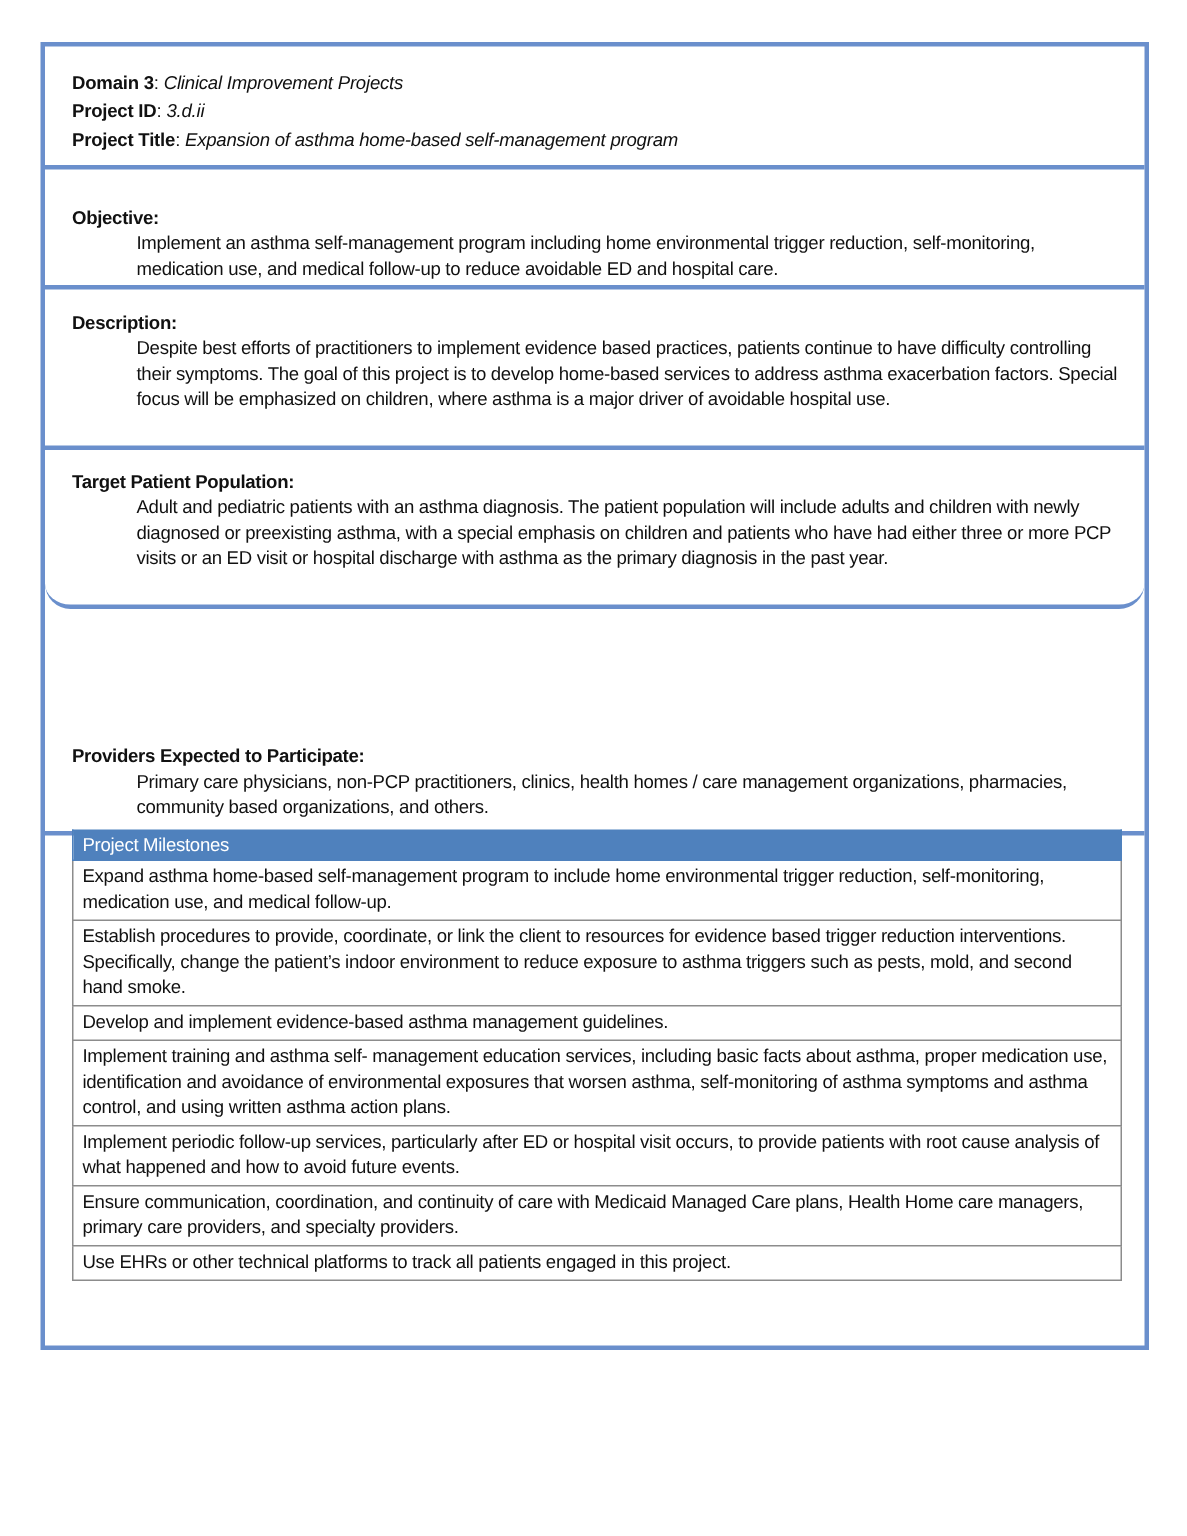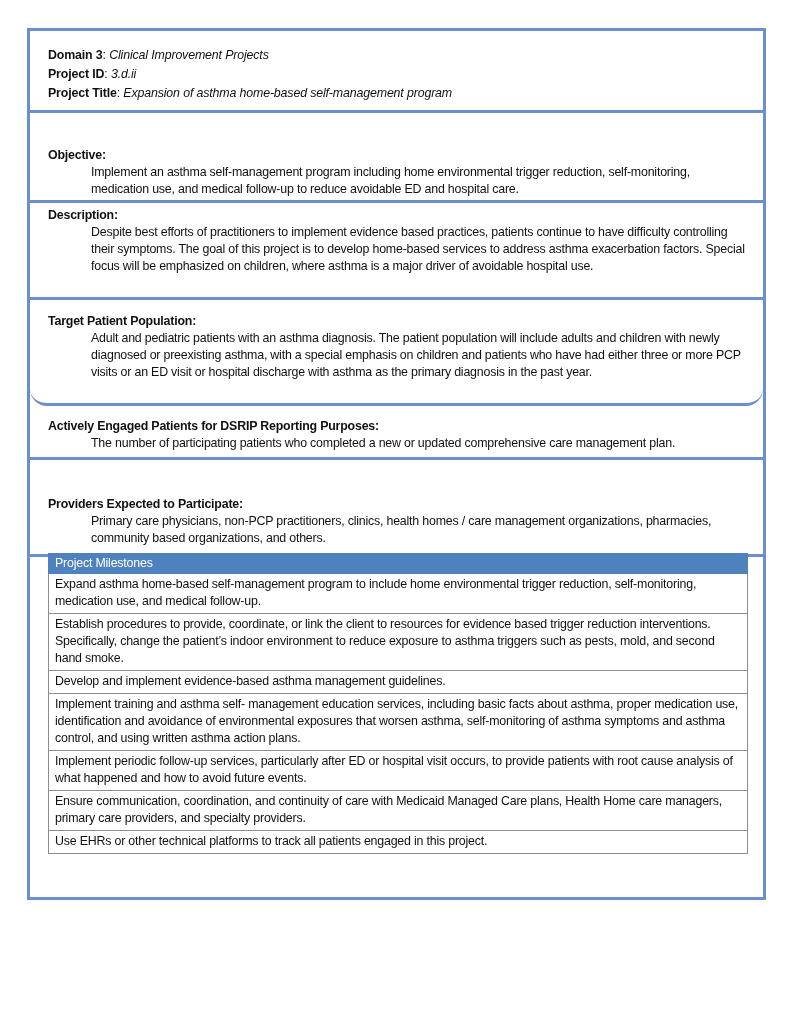--- a/index.html
+++ b/index.html
@@ -50,21 +50,21 @@
       padding-left: 18px;
       height: 17px;
       line-height: 17px;
       letter-spacing: -0.2px;
     }
     .sec-body {
       padding-left: 61px;
       padding-right: 12px;
       letter-spacing: -0.2px;
     }
-    .s-objective { top: 82px; height: 80px; padding-top: 24px; margin-top: 10px; }
+    .s-objective { top: 82px; height: 80px; padding-top: 24px; }
     .s-description { top: 162px; height: 107px; padding-top: 14px; }
     .s-target { top: 269px; height: 106px; padding-top: 13px; border-radius: 17px; }
     .s-engaged { top: 375px; height: 54px; padding-top: 12px; }
     .s-providers { top: 453px; height: 73px; padding-top: 12px; border-bottom: 3px solid #6a8fcc; }
 
     .milestones {
       position: absolute;
       left: 18px;
       top: 522px;
       width: 700px;
@@ -112,24 +112,20 @@
   <div class="section s-description">
     <div class="sec-title">Description:</div>
     <div class="sec-body">Despite best efforts of practitioners to implement evidence based practices, patients continue to have difficulty controlling their symptoms. The goal of this project is to develop home-based services to address asthma exacerbation factors. Special focus will be emphasized on children, where asthma is a major driver of avoidable hospital use.</div>
   </div>
 
   <div class="section s-target">
     <div class="sec-title">Target Patient Population:</div>
     <div class="sec-body">Adult and pediatric patients with an asthma diagnosis. The patient population will include adults and children with newly diagnosed or preexisting asthma, with a special emphasis on children and patients who have had either three or more PCP visits or an ED visit or hospital discharge with asthma as the primary diagnosis in the past year.</div>
   </div>
 
-  <div class="section s-engaged">
-    <div class="sec-title">Actively Engaged Patients for DSRIP Reporting Purposes:</div>
-    <div class="sec-body">The number of participating patients who completed a new or updated comprehensive care management plan.</div>
-  </div>
 
   <div class="section s-providers">
     <div class="sec-title">Providers Expected to Participate:</div>
     <div class="sec-body">Primary care physicians, non-PCP practitioners, clinics, health homes / care management organizations, pharmacies, community based organizations, and others.</div>
   </div>
 
   <table class="milestones">
     <thead>
       <tr>
         <th>Project Milestones</th>

